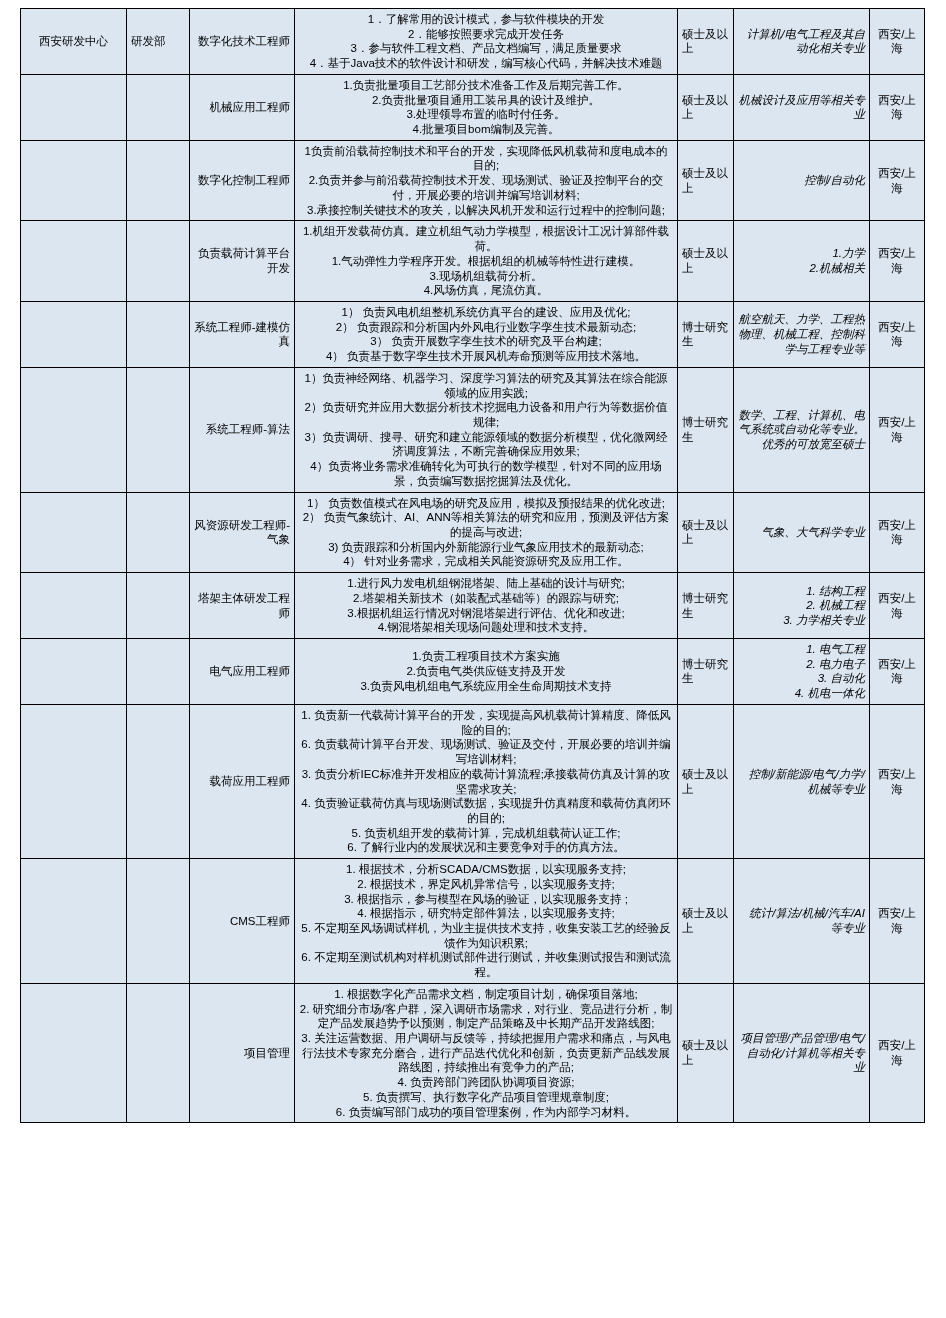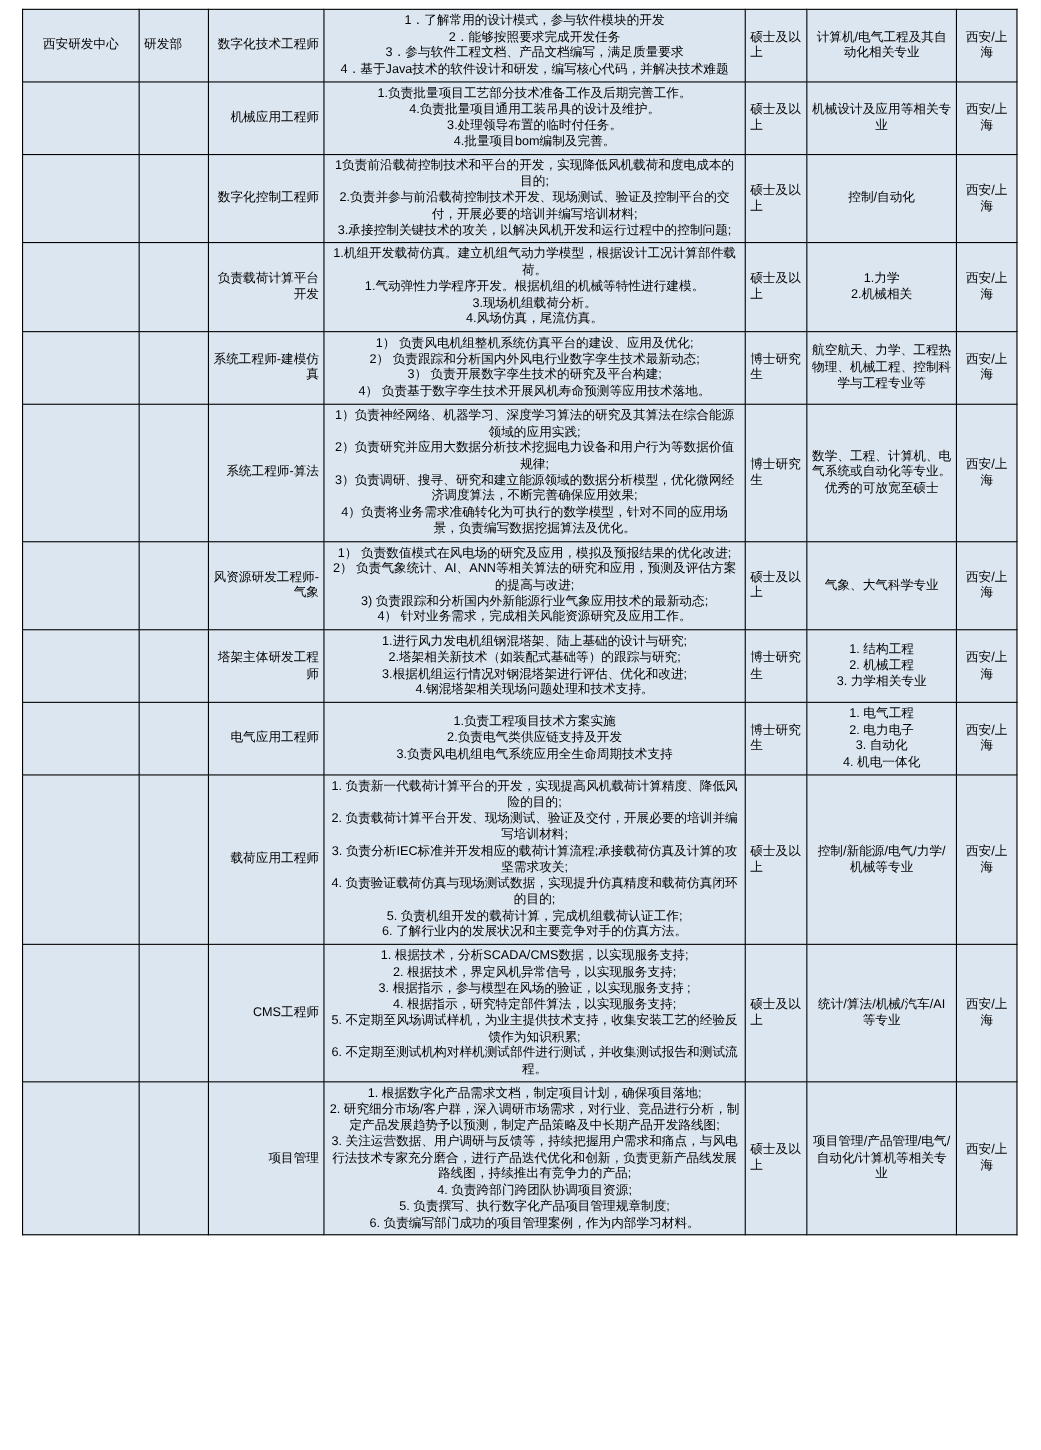--- a/index.html
+++ b/index.html
@@ -45,22 +45,23 @@
 
   td.center {
     text-align: left;
   }
   td.duty {
     text-align: center;
     font-size: 11px;
     line-height: 1.3;
   }
   td.major {
-    text-align: center;
+    text-align: right;
     font-size: 12px;
+    font-style: italic;
   }
   td.loc {
     text-align: center;
     font-size: 12px;
   }
   td.edu {
     text-align: left;
     font-size: 12px;
   }
   td.post {
@@ -122,21 +123,21 @@
             <span class="duty-line"></span>
           </td>
           <td class="center">
             <span class="duty-line"></span>
           </td>
           <td class="post">
             <span class="duty-line">机械应用工程师</span>
           </td>
           <td class="duty">
             <span class="duty-line">1.负责批量项目工艺部分技术准备工作及后期完善工作。</span>
-            <span class="duty-line">4.负责批量项目通用工装吊具的设计及维护。</span>
+            <span class="duty-line">2.负责批量项目通用工装吊具的设计及维护。</span>
             <span class="duty-line">3.处理领导布置的临时付任务。</span>
             <span class="duty-line">4.批量项目bom编制及完善。</span>
           </td>
           <td class="edu">
             <span class="duty-line">硕士及以上</span>
           </td>
           <td class="major">
             <span class="duty-line">机械设计及应用等相关专业</span>
           </td>
           <td class="loc">
@@ -334,21 +335,21 @@
             <span class="duty-line"></span>
           </td>
           <td class="center">
             <span class="duty-line"></span>
           </td>
           <td class="post">
             <span class="duty-line">载荷应用工程师</span>
           </td>
           <td class="duty">
             <span class="duty-line">1. 负责新一代载荷计算平台的开发，实现提高风机载荷计算精度、降低风险的目的;</span>
-            <span class="duty-line">2. 负责载荷计算平台开发、现场测试、验证及交付，开展必要的培训并编写培训材料;</span>
+            <span class="duty-line">6. 负责载荷计算平台开发、现场测试、验证及交付，开展必要的培训并编写培训材料;</span>
             <span class="duty-line">3. 负责分析IEC标准并开发相应的载荷计算流程;承接载荷仿真及计算的攻坚需求攻关;</span>
             <span class="duty-line">4. 负责验证载荷仿真与现场测试数据，实现提升仿真精度和载荷仿真闭环的目的;</span>
             <span class="duty-line">5. 负责机组开发的载荷计算，完成机组载荷认证工作;</span>
             <span class="duty-line">6. 了解行业内的发展状况和主要竞争对手的仿真方法。</span>
           </td>
           <td class="edu">
             <span class="duty-line">硕士及以上</span>
           </td>
           <td class="major">
             <span class="duty-line">控制/新能源/电气/力学/机械等专业</span>

